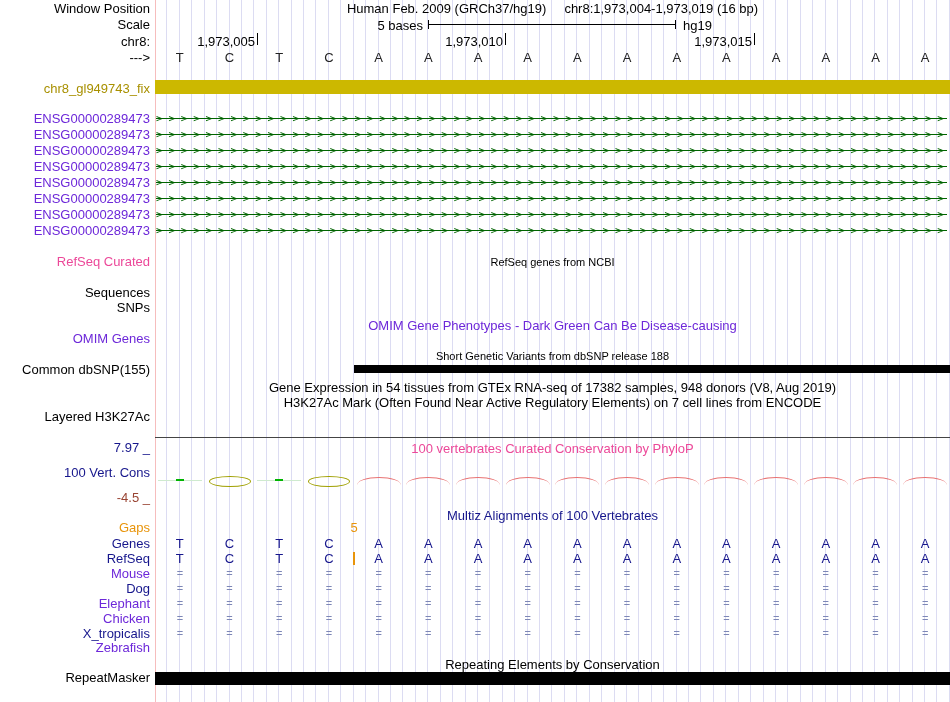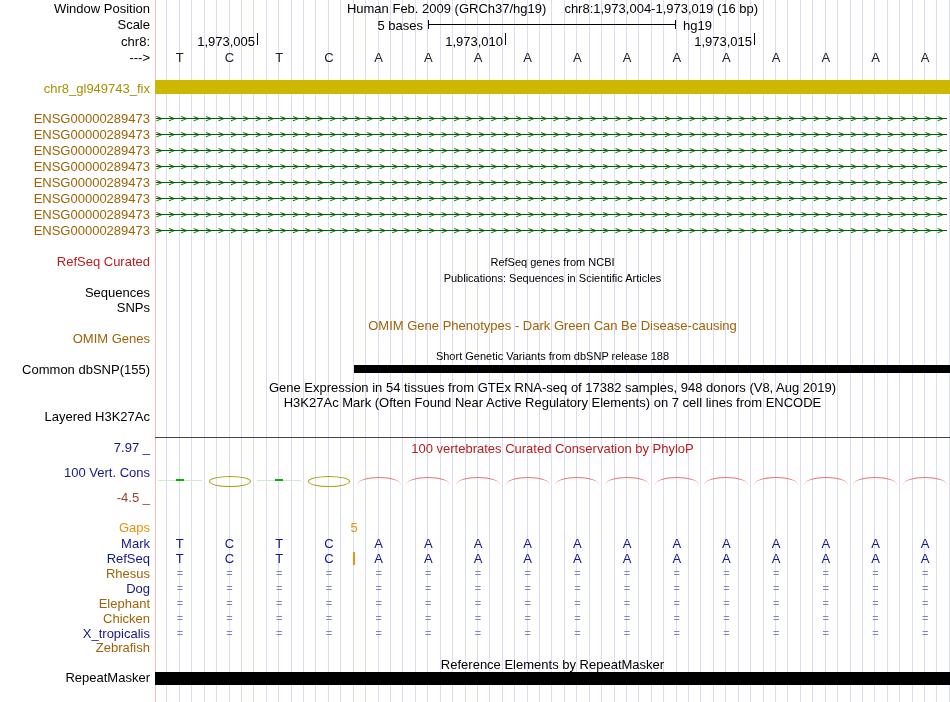--- a/index.html
+++ b/index.html
@@ -4,22 +4,22 @@
 <style>
   html,body{margin:0;padding:0;background:#fff}
   .browser{position:relative;width:950px;height:702px;background:#fff;
     font-family:"Liberation Sans",sans-serif;font-size:13px;color:#000;overflow:hidden}
   .grid{position:absolute;left:155px;top:0;width:795px;height:702px;
     background:repeating-linear-gradient(to right,transparent 0 11.42px,#dcdcf2 11.42px 12.42px)}
   .boundary{position:absolute;left:155px;top:0;width:1px;height:702px;background:#f6bdbd}
   .llabel{position:absolute;right:800px;white-space:nowrap;text-align:right}
   .ctitle{position:absolute;left:155px;width:795px;text-align:center;white-space:nowrap}
   .small{font-size:11px}
-  .green{color:#a16207}
-  .blue{color:#b91c1c}
+  .green{color:#6d28d9}
+  .blue{color:#ec4899}
   .navy{color:#16168c}
   .gold{color:#a89000}
   .goldtext{color:#996600}
   .orange{color:#e8940a}
   .maroon{color:#994433}
   .seqbase{position:absolute;transform:translateX(-50%);color:#222}
   .mzbase{position:absolute;transform:translateX(-50%);color:#16168c}
   .eqcell{position:absolute;transform:translateX(-50%);color:#7d87b6;font-size:11px}
   .generow{position:absolute;left:156px;width:791px;height:13px;line-height:13px;overflow:hidden;
     font-family:"DejaVu Sans Mono",monospace;font-size:11px;letter-spacing:5.78px;color:#006400;
@@ -65,44 +65,44 @@
   <div class="ptick" style="left:754px;top:33px"></div>
 
   <div class="llabel" style="top:50px">---&gt;</div>
 
   <div class="ybar"></div>
   <div class="llabel gold" style="top:81px">chr8_gl949743_fix</div>
 
 
   <div class="ctitle small" style="top:256px">RefSeq genes from NCBI</div>
   <div class="llabel blue" style="top:254px">RefSeq Curated</div>
-  <div class="ctitle small" style="top:272px">Publications: Sequences in Scientific Articles</div>
   <div class="llabel" style="top:285px">Sequences</div>
   <div class="llabel" style="top:300px">SNPs</div>
   <div class="ctitle green" style="top:318px">OMIM Gene Phenotypes - Dark Green Can Be Disease-causing</div>
   <div class="llabel green" style="top:331px">OMIM Genes</div>
   <div class="ctitle small" style="top:350px">Short Genetic Variants from dbSNP release 188</div>
   <div class="snpbar"></div>
   <div class="llabel" style="top:362px">Common dbSNP(155)</div>
 
   <div class="ctitle" style="top:380px">Gene Expression in 54 tissues from GTEx RNA-seq of 17382 samples, 948 donors (V8, Aug 2019)</div>
   <div class="ctitle" style="top:395px">H3K27Ac Mark (Often Found Near Active Regulatory Elements) on 7 cell lines from ENCODE</div>
   <div class="llabel" style="top:409px">Layered H3K27Ac</div>
 
   <div class="consline"></div>
   <div class="llabel navy" style="top:440px">7.97 _</div>
   <div class="ctitle blue" style="top:441px">100 vertebrates Curated Conservation by PhyloP</div>
   <div class="llabel navy" style="top:465px">100 Vert. Cons</div>
   <div class="llabel maroon" style="top:490px">-4.5 _</div>
 
+  <div class="ctitle navy" style="top:508px">Multiz Alignments of 100 Vertebrates</div>
   <div class="llabel orange" style="top:520px">Gaps</div>
   <div class="gap5">5</div>
   <div class="insmark"></div>
 
-  <div class="ctitle" style="top:657px">Reference Elements by RepeatMasker</div>
+  <div class="ctitle" style="top:657px">Repeating Elements by Conservation</div>
   <div class="rptbar"></div>
   <div class="llabel" style="top:670px">RepeatMasker</div>
 <div class="seqbase" style="position: absolute; left: 179.844px; top: 50px;">T</div>
     <div class="seqbase" style="position: absolute; left: 229.531px; top: 50px;">C</div>
     <div class="seqbase" style="position: absolute; left: 279.219px; top: 50px;">T</div>
     <div class="seqbase" style="position: absolute; left: 328.906px; top: 50px;">C</div>
     <div class="seqbase" style="position: absolute; left: 378.594px; top: 50px;">A</div>
     <div class="seqbase" style="position: absolute; left: 428.281px; top: 50px;">A</div>
     <div class="seqbase" style="position: absolute; left: 477.969px; top: 50px;">A</div>
     <div class="seqbase" style="position: absolute; left: 527.656px; top: 50px;">A</div>
@@ -141,21 +141,21 @@
     <div class="wigarc" style="position: absolute; left: 455.969px; top: 477px;"></div>
     <div class="wigarc" style="position: absolute; left: 505.656px; top: 477px;"></div>
     <div class="wigarc" style="position: absolute; left: 555.344px; top: 477px;"></div>
     <div class="wigarc" style="position: absolute; left: 605.031px; top: 477px;"></div>
     <div class="wigarc" style="position: absolute; left: 654.719px; top: 477px;"></div>
     <div class="wigarc" style="position: absolute; left: 704.406px; top: 477px;"></div>
     <div class="wigarc" style="position: absolute; left: 754.094px; top: 477px;"></div>
     <div class="wigarc" style="position: absolute; left: 803.781px; top: 477px;"></div>
     <div class="wigarc" style="position: absolute; left: 853.469px; top: 477px;"></div>
     <div class="wigarc" style="position: absolute; left: 903.156px; top: 477px;"></div>
-    <div class="llabel navy" style="position: absolute; top: 536px;">Mark</div>
+    <div class="llabel navy" style="position: absolute; top: 536px;">Genes</div>
     <div class="mzbase" style="position: absolute; left: 179.844px; top: 536px;">T</div>
     <div class="mzbase" style="position: absolute; left: 229.531px; top: 536px;">C</div>
     <div class="mzbase" style="position: absolute; left: 279.219px; top: 536px;">T</div>
     <div class="mzbase" style="position: absolute; left: 328.906px; top: 536px;">C</div>
     <div class="mzbase" style="position: absolute; left: 378.594px; top: 536px;">A</div>
     <div class="mzbase" style="position: absolute; left: 428.281px; top: 536px;">A</div>
     <div class="mzbase" style="position: absolute; left: 477.969px; top: 536px;">A</div>
     <div class="mzbase" style="position: absolute; left: 527.656px; top: 536px;">A</div>
     <div class="mzbase" style="position: absolute; left: 577.344px; top: 536px;">A</div>
     <div class="mzbase" style="position: absolute; left: 627.031px; top: 536px;">A</div>
@@ -175,21 +175,21 @@
     <div class="mzbase" style="position: absolute; left: 477.969px; top: 551px;">A</div>
     <div class="mzbase" style="position: absolute; left: 527.656px; top: 551px;">A</div>
     <div class="mzbase" style="position: absolute; left: 577.344px; top: 551px;">A</div>
     <div class="mzbase" style="position: absolute; left: 627.031px; top: 551px;">A</div>
     <div class="mzbase" style="position: absolute; left: 676.719px; top: 551px;">A</div>
     <div class="mzbase" style="position: absolute; left: 726.406px; top: 551px;">A</div>
     <div class="mzbase" style="position: absolute; left: 776.094px; top: 551px;">A</div>
     <div class="mzbase" style="position: absolute; left: 825.781px; top: 551px;">A</div>
     <div class="mzbase" style="position: absolute; left: 875.469px; top: 551px;">A</div>
     <div class="mzbase" style="position: absolute; left: 925.156px; top: 551px;">A</div>
-    <div class="llabel green" style="position: absolute; top: 566px;">Rhesus</div>
+    <div class="llabel green" style="position: absolute; top: 566px;">Mouse</div>
     <div class="eqcell" style="position: absolute; left: 179.844px; top: 567px;">=</div>
     <div class="eqcell" style="position: absolute; left: 229.531px; top: 567px;">=</div>
     <div class="eqcell" style="position: absolute; left: 279.219px; top: 567px;">=</div>
     <div class="eqcell" style="position: absolute; left: 328.906px; top: 567px;">=</div>
     <div class="eqcell" style="position: absolute; left: 378.594px; top: 567px;">=</div>
     <div class="eqcell" style="position: absolute; left: 428.281px; top: 567px;">=</div>
     <div class="eqcell" style="position: absolute; left: 477.969px; top: 567px;">=</div>
     <div class="eqcell" style="position: absolute; left: 527.656px; top: 567px;">=</div>
     <div class="eqcell" style="position: absolute; left: 577.344px; top: 567px;">=</div>
     <div class="eqcell" style="position: absolute; left: 627.031px; top: 567px;">=</div>

